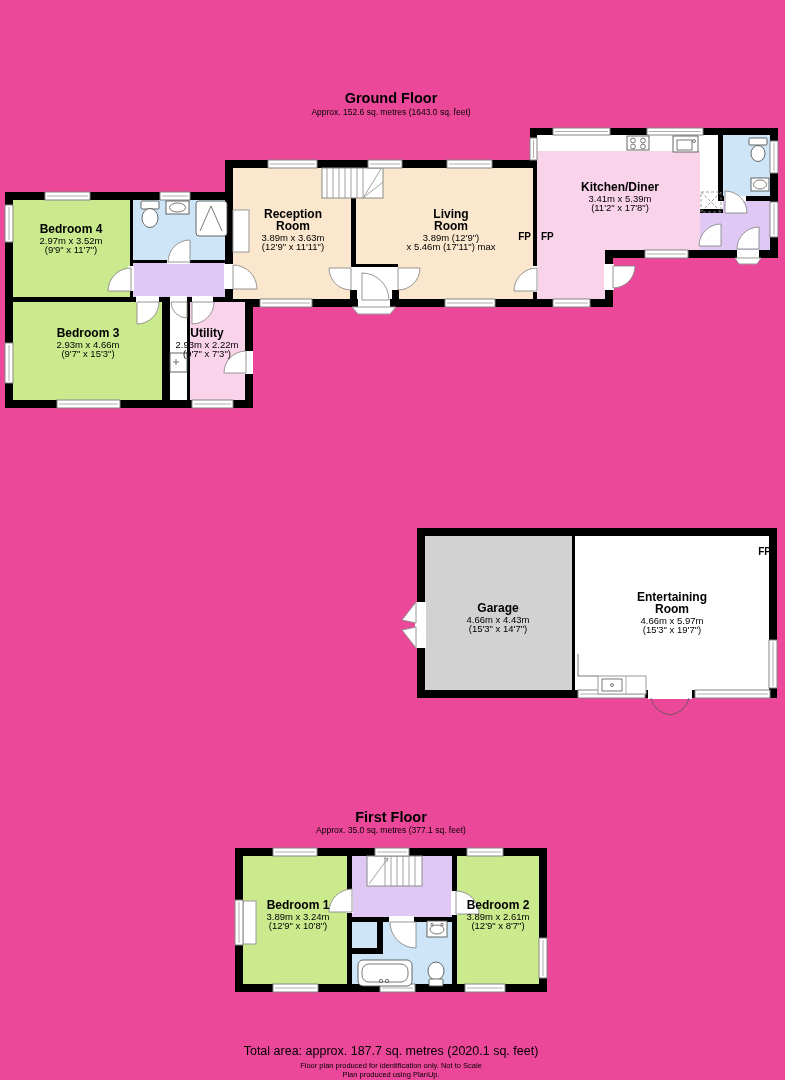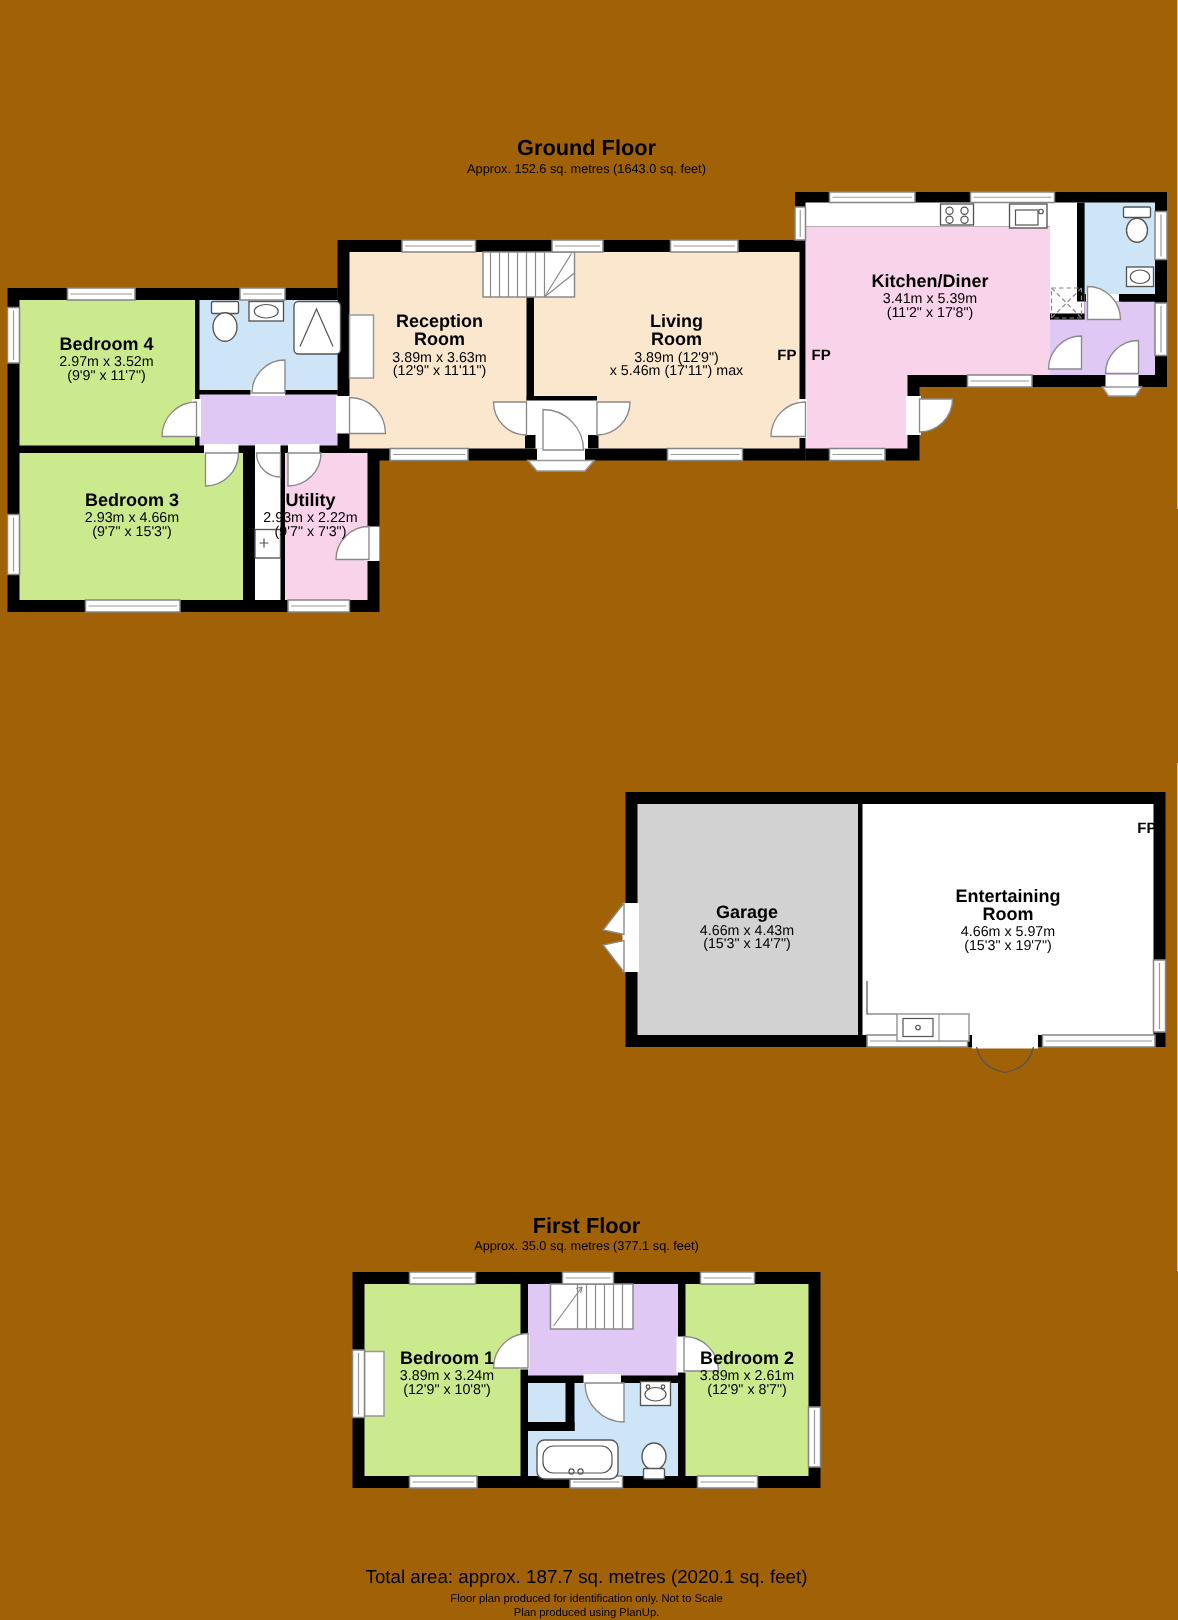--- a/index.html
+++ b/index.html
@@ -1,16 +1,16 @@
 <!DOCTYPE html>
 <html><head>
 <meta charset="utf-8">
 <style>
   html,body{margin:0;padding:0;background:#ffffff;}
-  .page{position:relative;width:785px;height:1080px;background:#a16207;overflow:hidden;}
+  .page{position:relative;width:785px;height:1080px;background:#ec4899;overflow:hidden;}
   svg text{font-family:"Liberation Sans", sans-serif;fill:#000;}
   .rname{font-size:12px;font-weight:bold;text-anchor:middle;}
   .rdim{font-size:9.5px;text-anchor:middle;}
   .title{font-size:14.5px;font-weight:bold;text-anchor:middle;}
   .subtitle{font-size:8.5px;text-anchor:middle;}
   .fp{font-size:10px;font-weight:bold;}
   .total{font-size:12.5px;text-anchor:middle;}
   .foot{font-size:7.5px;text-anchor:middle;}
   .win{fill:#fff;stroke:#858585;stroke-width:1;}
   .winl{stroke:#9a9a9a;stroke-width:0.8;}

